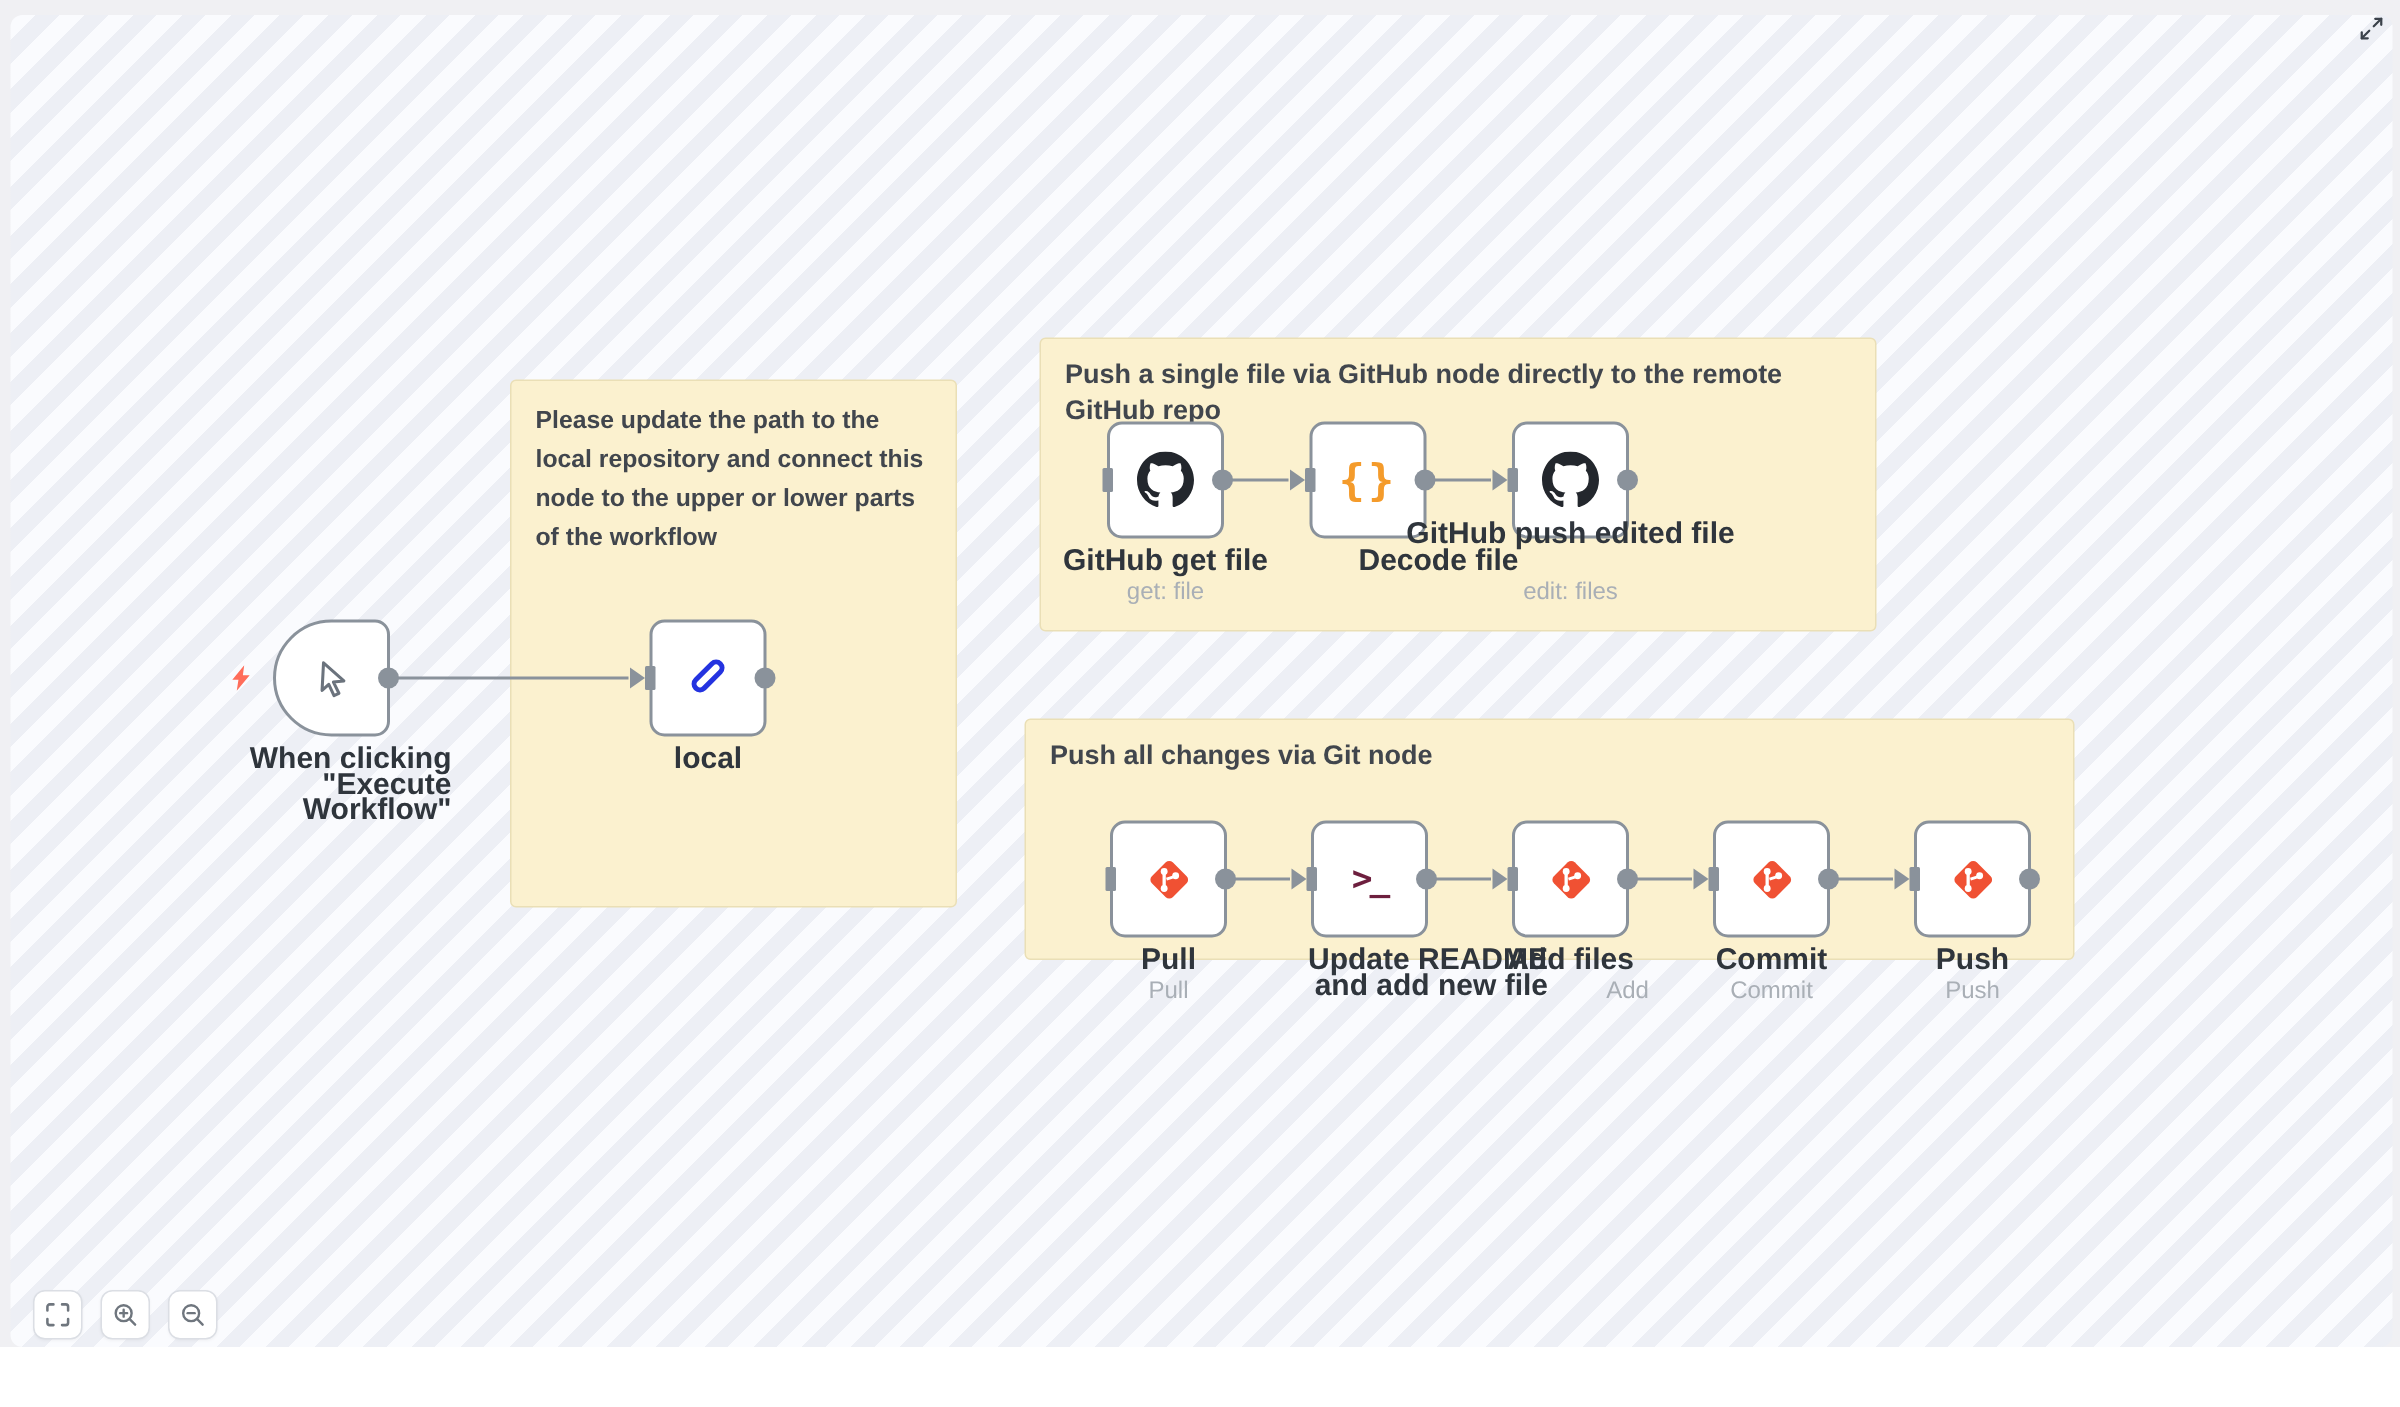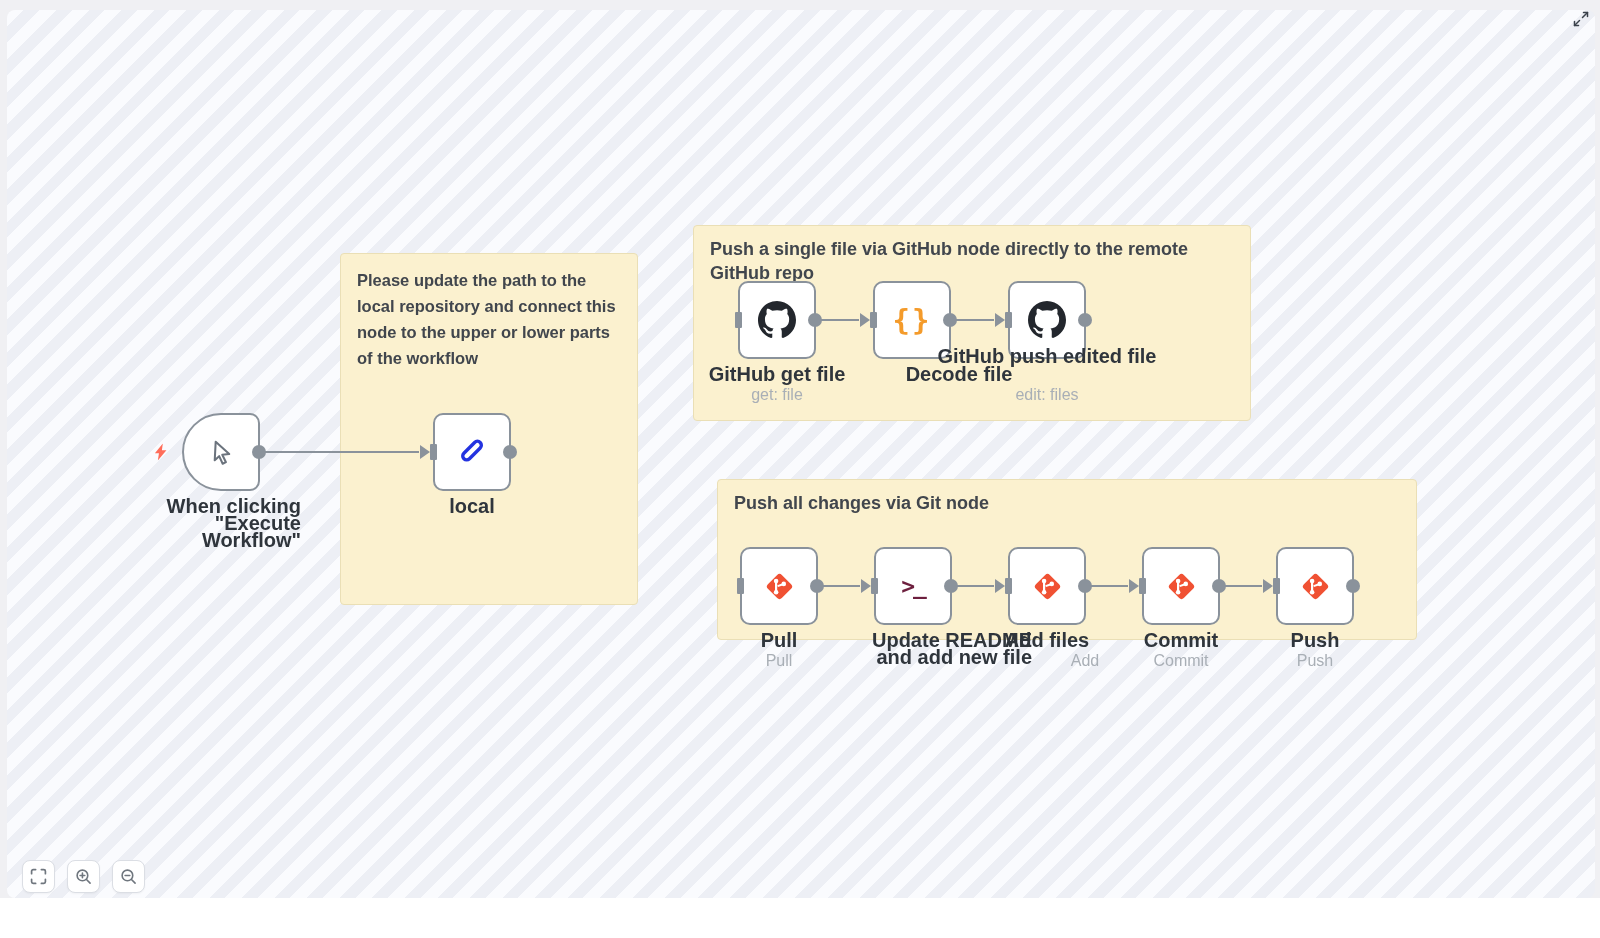--- a/index.html
+++ b/index.html
@@ -119,21 +119,21 @@
       </span>
     </div>
   </div>
 <div id="scene">
     <div class="sticky" data-variant="paragraph" style="left: 340px; top: 253px; width: 298px; height: 352px;">
       <div>Please update the path to the local repository and connect this node to the upper or lower parts of the workflow</div>
     </div>
     <div class="sticky" data-variant="title" style="left: 693px; top: 225px; width: 558px; height: 196px;">
       <div>Push a single file via GitHub node directly to the remote GitHub repo</div>
     </div>
-    <div class="sticky" data-variant="title" style="left: 717px; top: 479px; width: 700px; height: 161px;">
+    <div class="sticky" data-variant="title" style="left: 683px; top: 479px; width: 700px; height: 161px;">
       <div>Push all changes via Git node</div>
     </div>
     <div class="conn" style="left: 260px; top: 451px; width: 159px;"></div>
     <div class="conn" style="left: 816px; top: 319px; width: 43px;"></div>
     <div class="conn" style="left: 951px; top: 319px; width: 43px;"></div>
     <div class="conn" style="left: 818px; top: 585px; width: 42px;"></div>
     <div class="conn" style="left: 952px; top: 585px; width: 42px;"></div>
     <div class="conn" style="left: 1086px; top: 585px; width: 42px;"></div>
     <div class="conn" style="left: 1220px; top: 585px; width: 42px;"></div>
     <div class="node trigger" style="left: 182px; top: 413px;">

